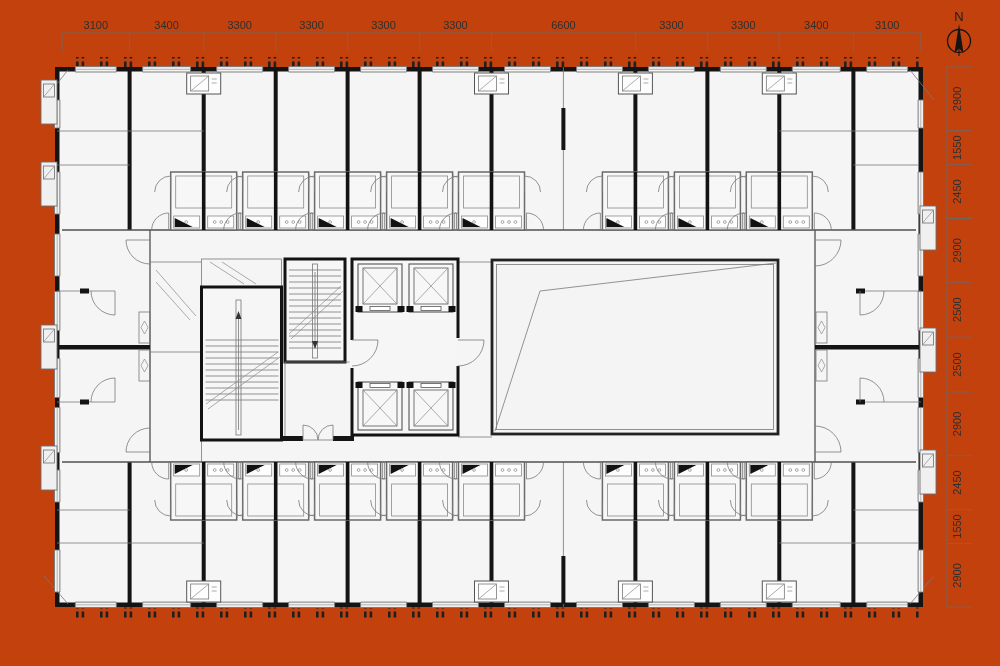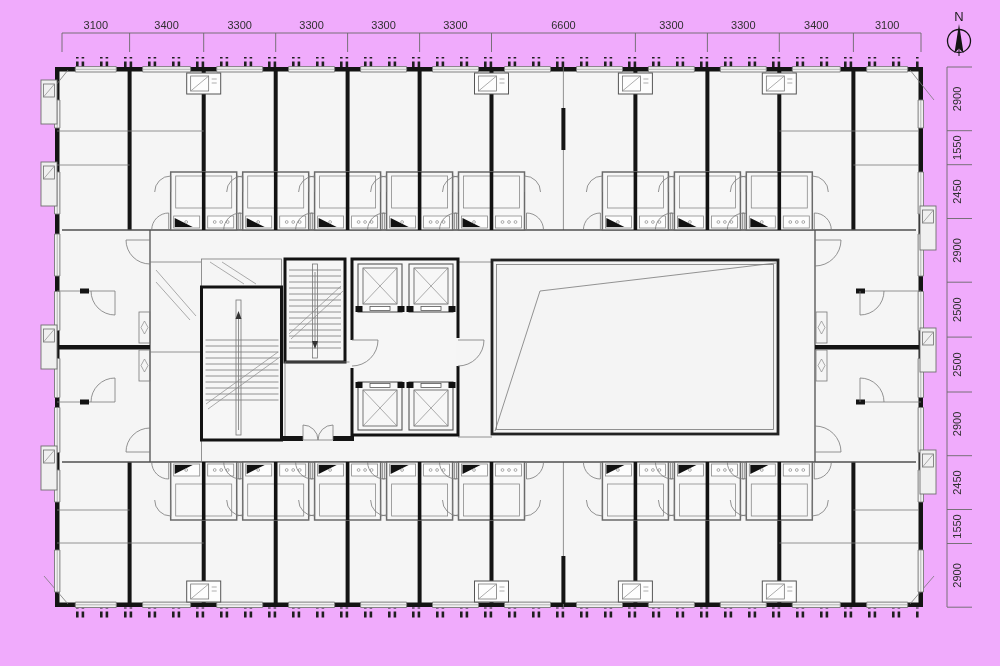--- a/index.html
+++ b/index.html
@@ -1,16 +1,16 @@
 <!DOCTYPE html>
 <html><head>
 <meta charset="utf-8">
 <style>
   html,body{margin:0;padding:0;background:#e9eaeb;}
-  .stage{position:relative;width:1000px;height:666px;background:#f0abfc;overflow:hidden;
+  .stage{position:relative;width:1000px;height:666px;background:#c2410c;overflow:hidden;
          font-family:"Liberation Sans",sans-serif;}
   svg{display:block}
   .ln{stroke:#4f4f4f;stroke-width:1.3;fill:none}
   .tn{stroke:#787878;stroke-width:.8;fill:none}
   .tn2{stroke:#8a8a8a;stroke-width:.7;fill:none}
   .bk{stroke:#121212;stroke-width:3;fill:#f6f6f6}
   .wl{fill:#141414;stroke:none}
   .dm{stroke:#6a6a6a;stroke-width:.9;fill:none}
   text.dt{font-size:11px;fill:#2f2f2f;text-anchor:middle;font-family:"Liberation Sans",sans-serif}
   text.nn{font-size:13px;fill:#1c1c1c;text-anchor:middle;font-family:"Liberation Sans",sans-serif}

